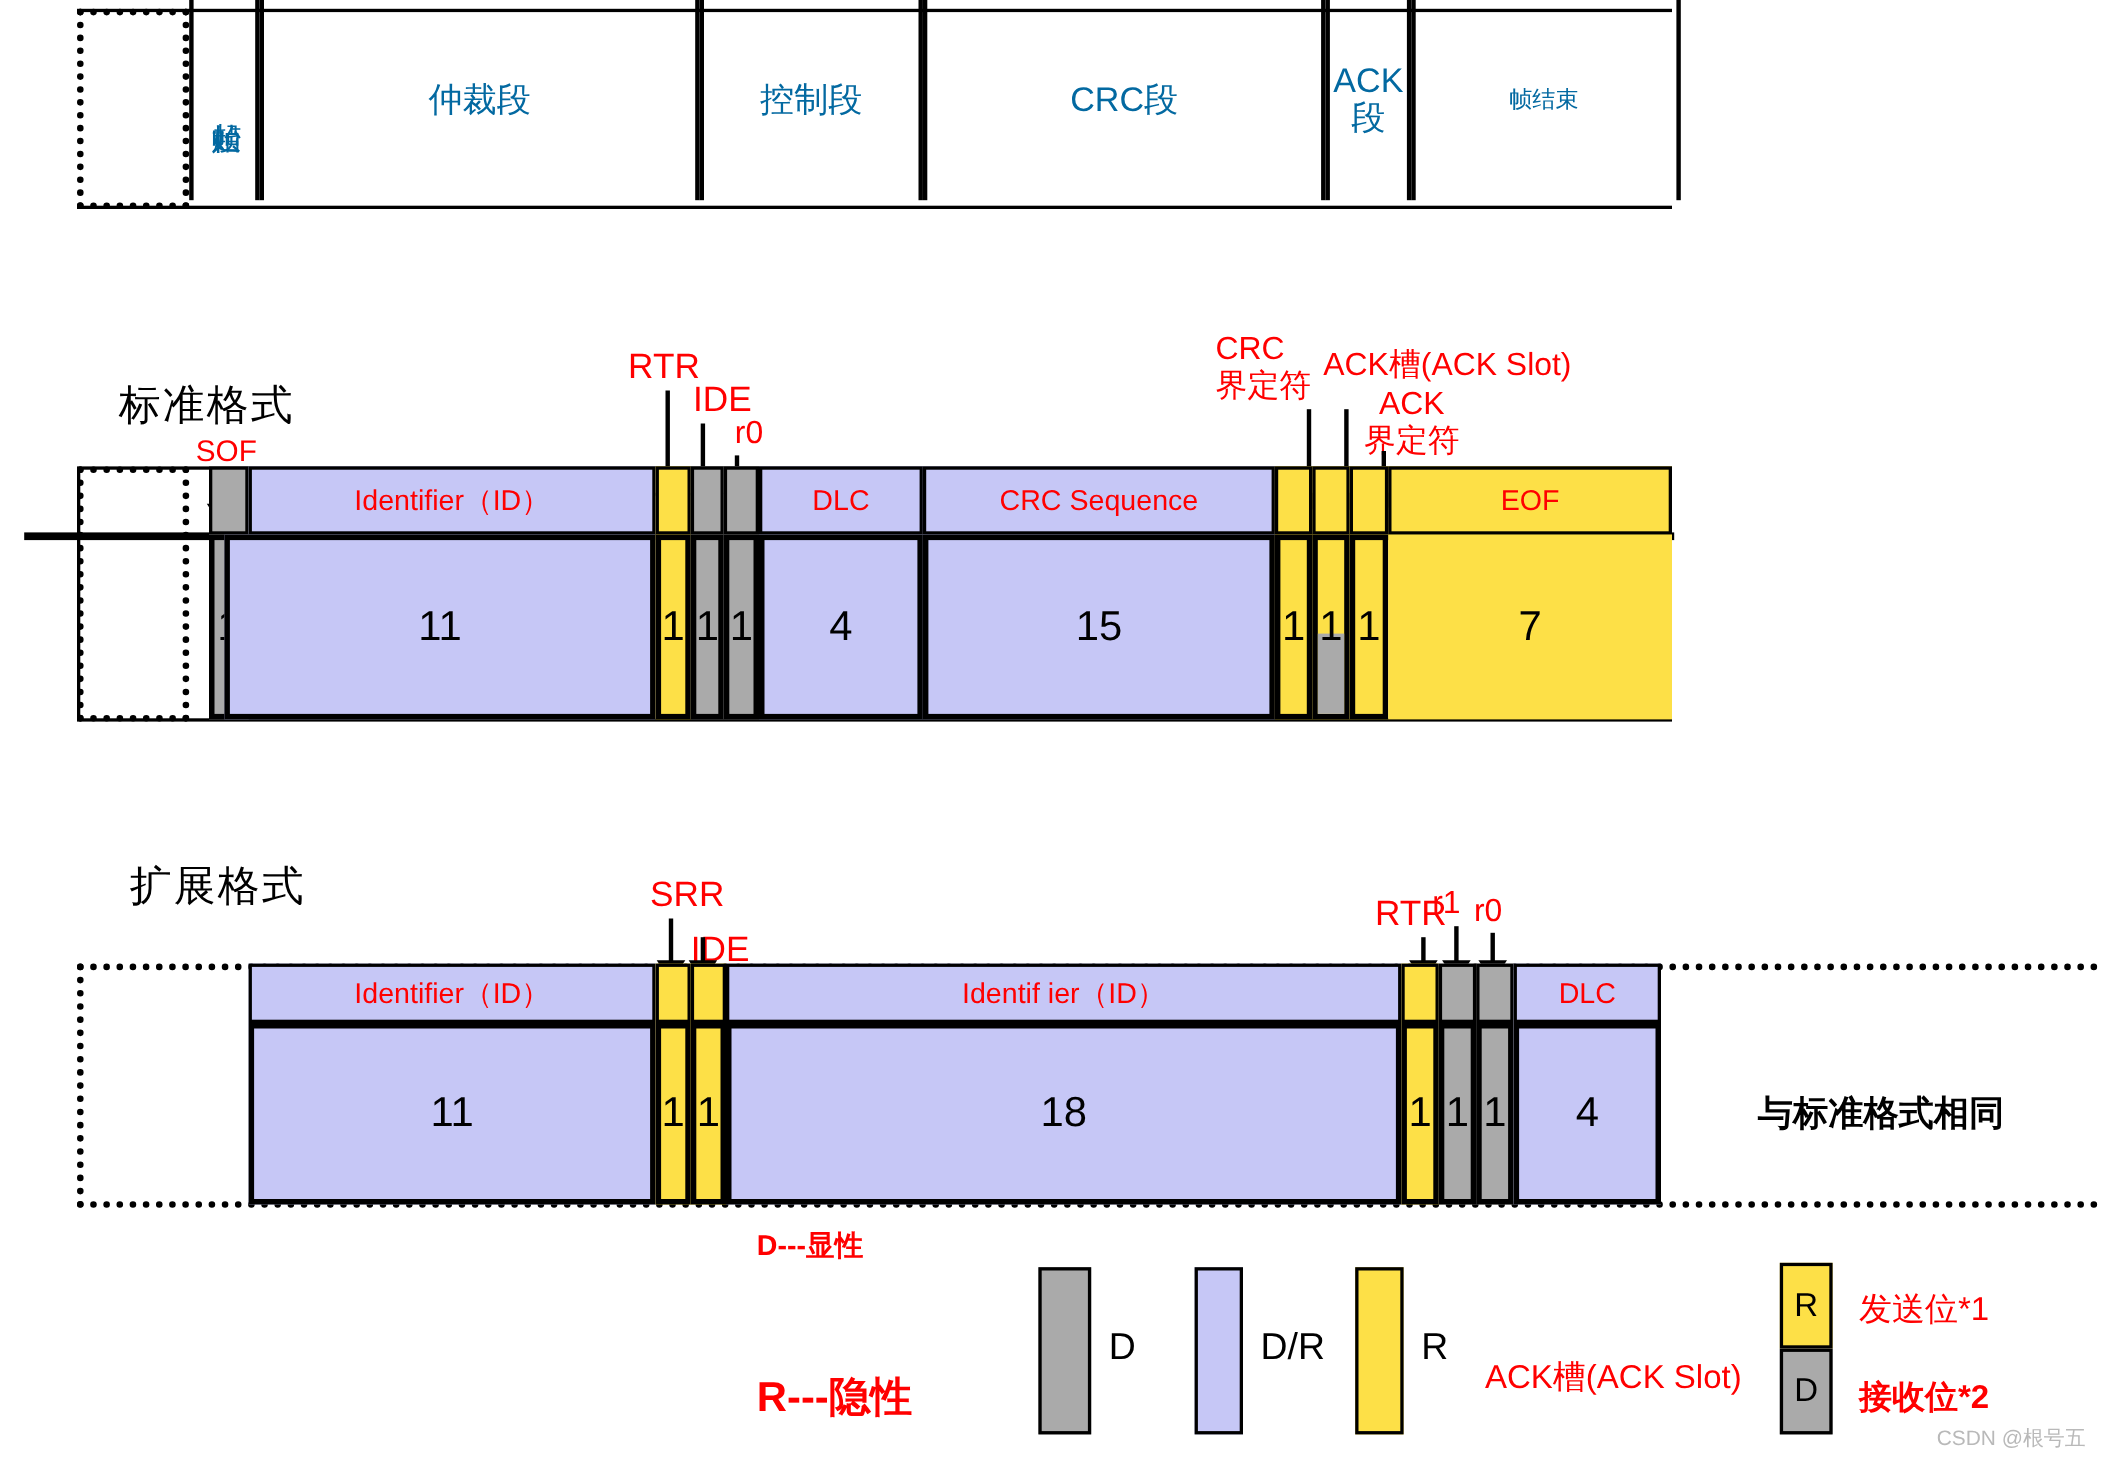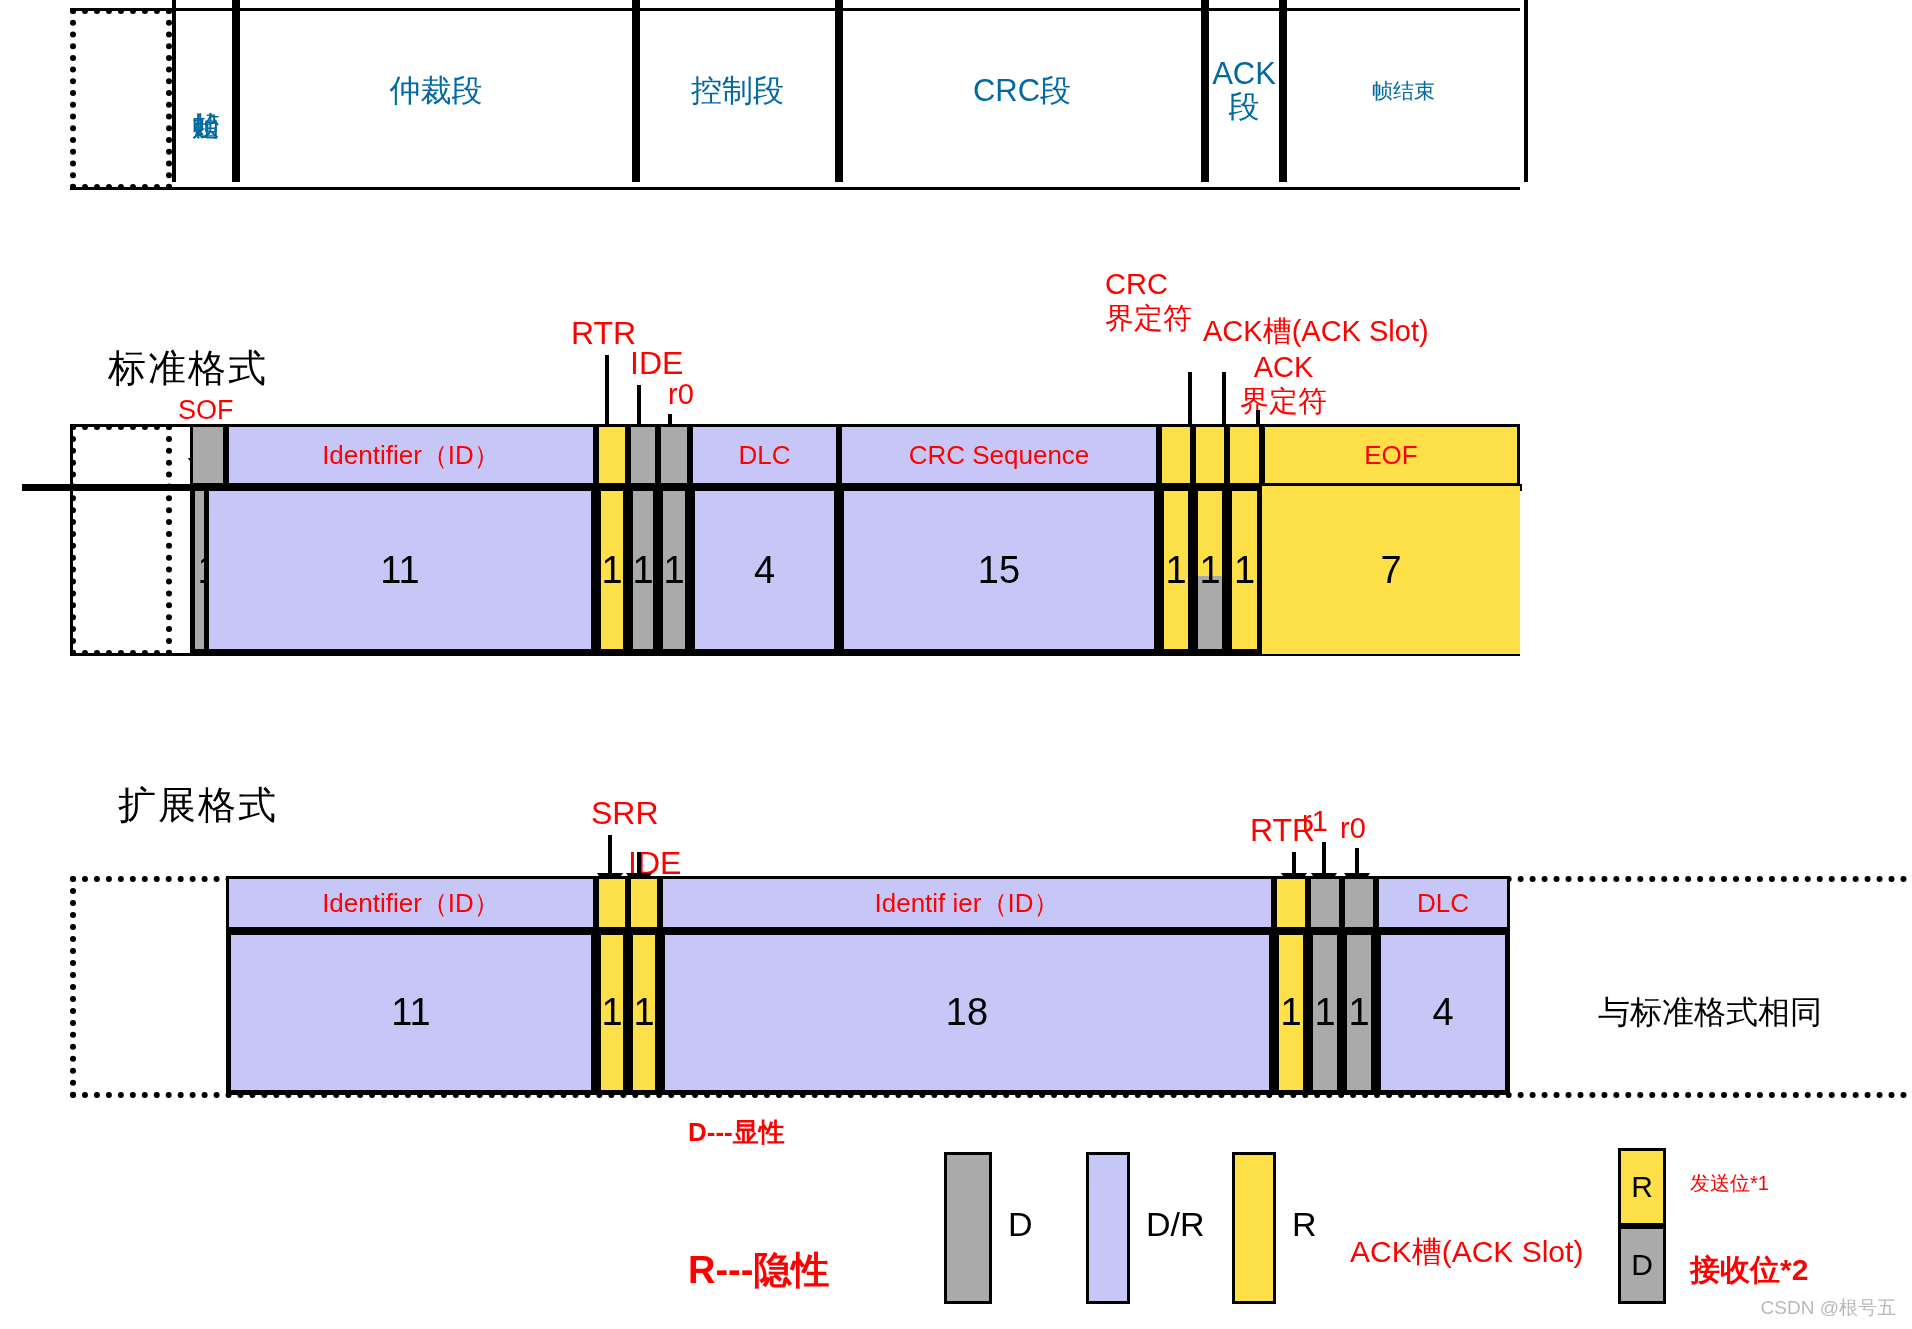--- a/index.html
+++ b/index.html
@@ -1,21 +1,21 @@
 <!DOCTYPE html>
 <html><head>
 <meta charset="utf-8">
 <style>
   html,body{margin:0;padding:0;}
   body{
     width:1912px;height:1329px;background:#ffffff;
     font-family:"Liberation Sans","DejaVu Sans",sans-serif;
     position:relative;overflow:hidden;
   }
-  .abs{position:absolute;box-sizing:border-box;}
+  .abs{position:absolute;box-sizing:border-box;font-weight:bold;}
 
   .lav{background:#c6c7f6;}
   .gry{background:#aaaaaa;}
   .wht{background:#fde047;}
 
   .blue{color:#0369a1;}
   .topcell{position:absolute;top:0;height:182px;border-left:4px solid #000;border-right:4px solid #000;
            display:flex;align-items:center;justify-content:center;text-align:center;line-height:1.12;}
   #top-hline-a{position:absolute;left:70px;top:8px;width:1450px;height:3px;background:#000;}
   #top-hline-b{position:absolute;left:70px;top:187px;width:1450px;height:3px;background:#000;}
@@ -88,21 +88,21 @@
 <div class="arrow-head" style="left:594px;top:448px;"></div>
 
 <div class="lab" style="left:630px;top:345px;font-size:32px;">IDE</div>
 <div class="arrow-line" style="left:637px;top:385px;height:65px;"></div>
 <div class="arrow-head" style="left:626px;top:448px;"></div>
 
 <div class="lab" style="left:668px;top:378px;font-size:29px;">r0</div>
 <div class="arrow-line" style="left:668px;top:414px;height:36px;"></div>
 <div class="arrow-head" style="left:657px;top:448px;"></div>
 
-<div class="lab" style="left:1105px;top:267px;font-size:29px;line-height:1.18;text-align:left;">
+<div class="lab" style="left:1105px;top:300px;font-size:29px;line-height:1.18;text-align:left;">
   <span>CRC</span><br>
   <span>界定符</span>
 </div>
 <div class="arrow-line" style="left:1188px;top:372px;height:78px;"></div>
 <div class="arrow-head" style="left:1177px;top:448px;"></div>
 
 <div class="lab" style="left:1203px;top:312px;font-size:29px;">ACK槽(ACK Slot)</div>
 <div class="arrow-line" style="left:1222px;top:372px;height:78px;"></div>
 <div class="arrow-head" style="left:1211px;top:448px;"></div>
 
@@ -253,16 +253,16 @@
 <div class="legtxt" style="left:1292px;top:1205px;">R</div>
 
 <div class="legred" style="left:1350px;top:1232px;font-size:30px;font-weight:normal;">ACK槽(ACK Slot)</div>
 
 <div class="legbox wht" style="left:1618px;top:1148px;width:48px;height:78px;display:flex;align-items:center;justify-content:center;font-size:30px;">
   <span>R</span>
 </div>
 <div class="legbox gry" style="left:1618px;top:1226px;width:48px;height:78px;display:flex;align-items:center;justify-content:center;font-size:30px;">
   <span>D</span>
 </div>
-<div class="legred" style="left:1690px;top:1170px;font-size:20px;font-weight:normal;text-align:right;">发送位*1</div>
+<div class="legred" style="left:1690px;top:1170px;font-size:30px;font-weight:normal;text-align:right;">发送位*1</div>
 <div class="legred" style="left:1690px;top:1250px;font-size:30px;font-weight:bold;">接收位*2</div>
 
 <div id="watermark">CSDN @根号五</div>
 
 </body></html>

